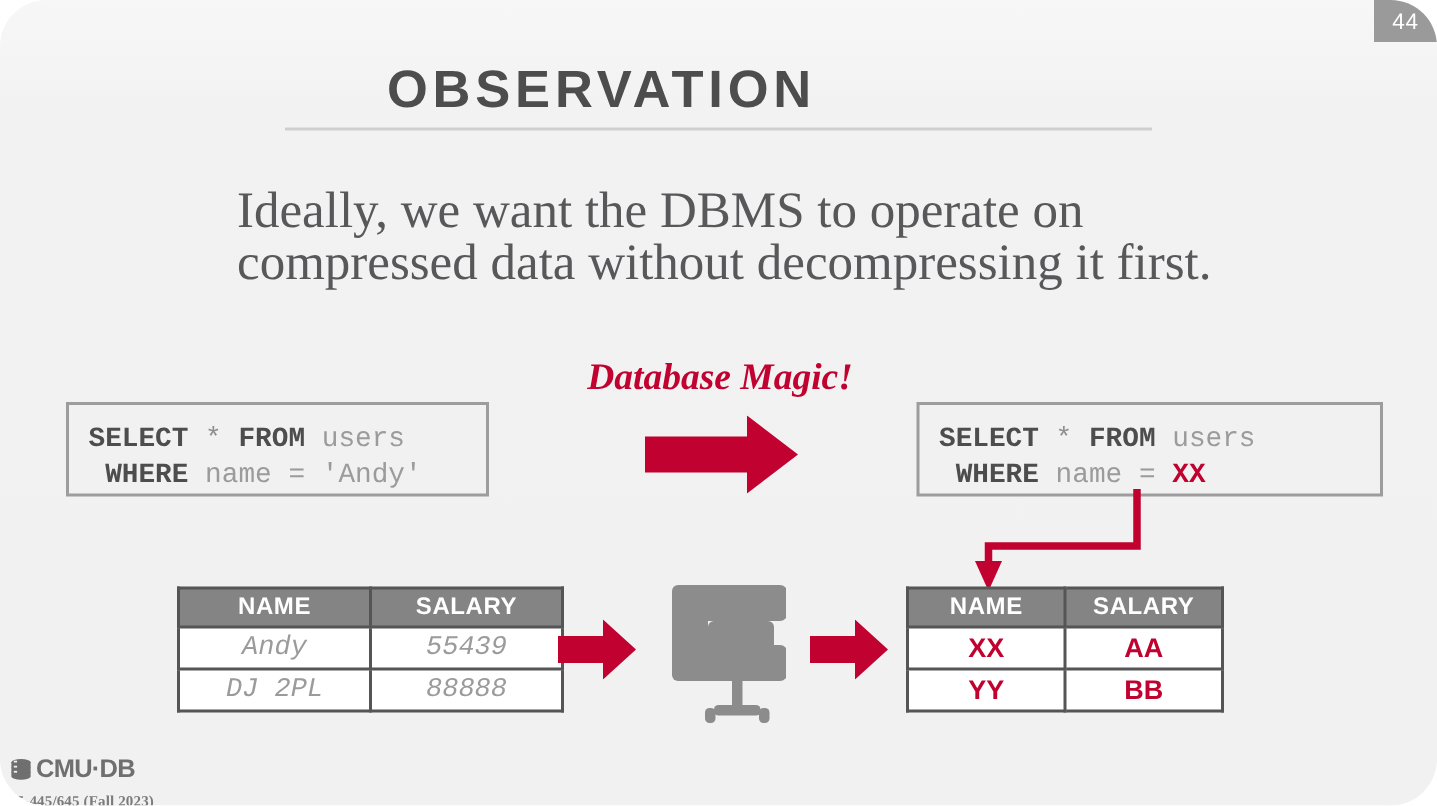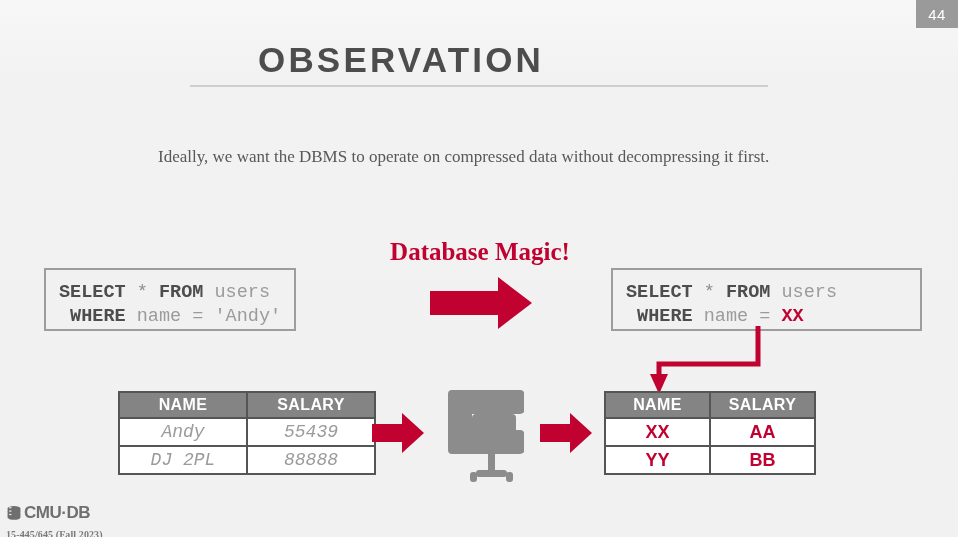--- a/index.html
+++ b/index.html
@@ -9,20 +9,21 @@
   }
   body {
     font-family: "Liberation Sans", sans-serif;
   }
   #slide {
     position: relative;
     width: 958px;
     height: 537px;
     overflow: hidden;
     background: linear-gradient(180deg, #f7f7f7 0%, #f2f2f2 14%, #f1f1f1 100%);
+    border-radius: 31px;
   }
 
   
   #page-badge {
     position: absolute;
     top: 0;
     right: 0;
     width: 42px;
     height: 28px;
     background: #9a9a9a;
@@ -53,56 +54,57 @@
     top: 85px;
     left: 190px;
     width: 578px;
     height: 2px;
     background: #cfcfcf;
   }
 
   
   #body-text {
     position: absolute;
-    top: 139px;
+    top: 123px;
     left: 158px;
     width: 660px;
     font-family: "Liberation Serif", serif;
-    font-size: 17px;
+    font-size: 34px;
     line-height: 35px;
     color: #58585a;
   }
 
   
   .sql-box {
     position: absolute;
     border: 2px solid #9d9d9d;
     background: #f1f1f1;
     box-sizing: border-box;
     font-family: "Liberation Mono", monospace;
     font-size: 18.5px;
     line-height: 24px;
     padding: 11px 0 11px 13px;
     color: #9b9b9b;
     white-space: pre;
   }
-  #sql-left  { left: 44px;  top: 268px; width: 252px; height: 63px; }
+  #sql-left  { left: 44px;  top: 268px; width: 282px; height: 63px; }
   #sql-right { left: 611px; top: 268px; width: 311px; height: 63px; }
   .kw { color: #4d4d4d; font-weight: bold; }
   .star { color: #8e8e8e; }
   .crimson-bold { color: #c10230; font-weight: bold; }
 
   
   #magic-label {
     position: absolute;
     left: 375px;
     top: 238px;
     width: 210px;
     text-align: center;
     font-family: "Liberation Serif", serif;
+    font-style: italic;
     font-weight: bold;
     font-size: 25px;
     color: #c10230;
   }
 
   
   .arrow-svg { position: absolute; }
   #arrow-main   { left: 430px; top: 277px; }
   #arrow-small-left  { left: 372px; top: 413px; }
   #arrow-small-right { left: 540px; top: 413px; }

